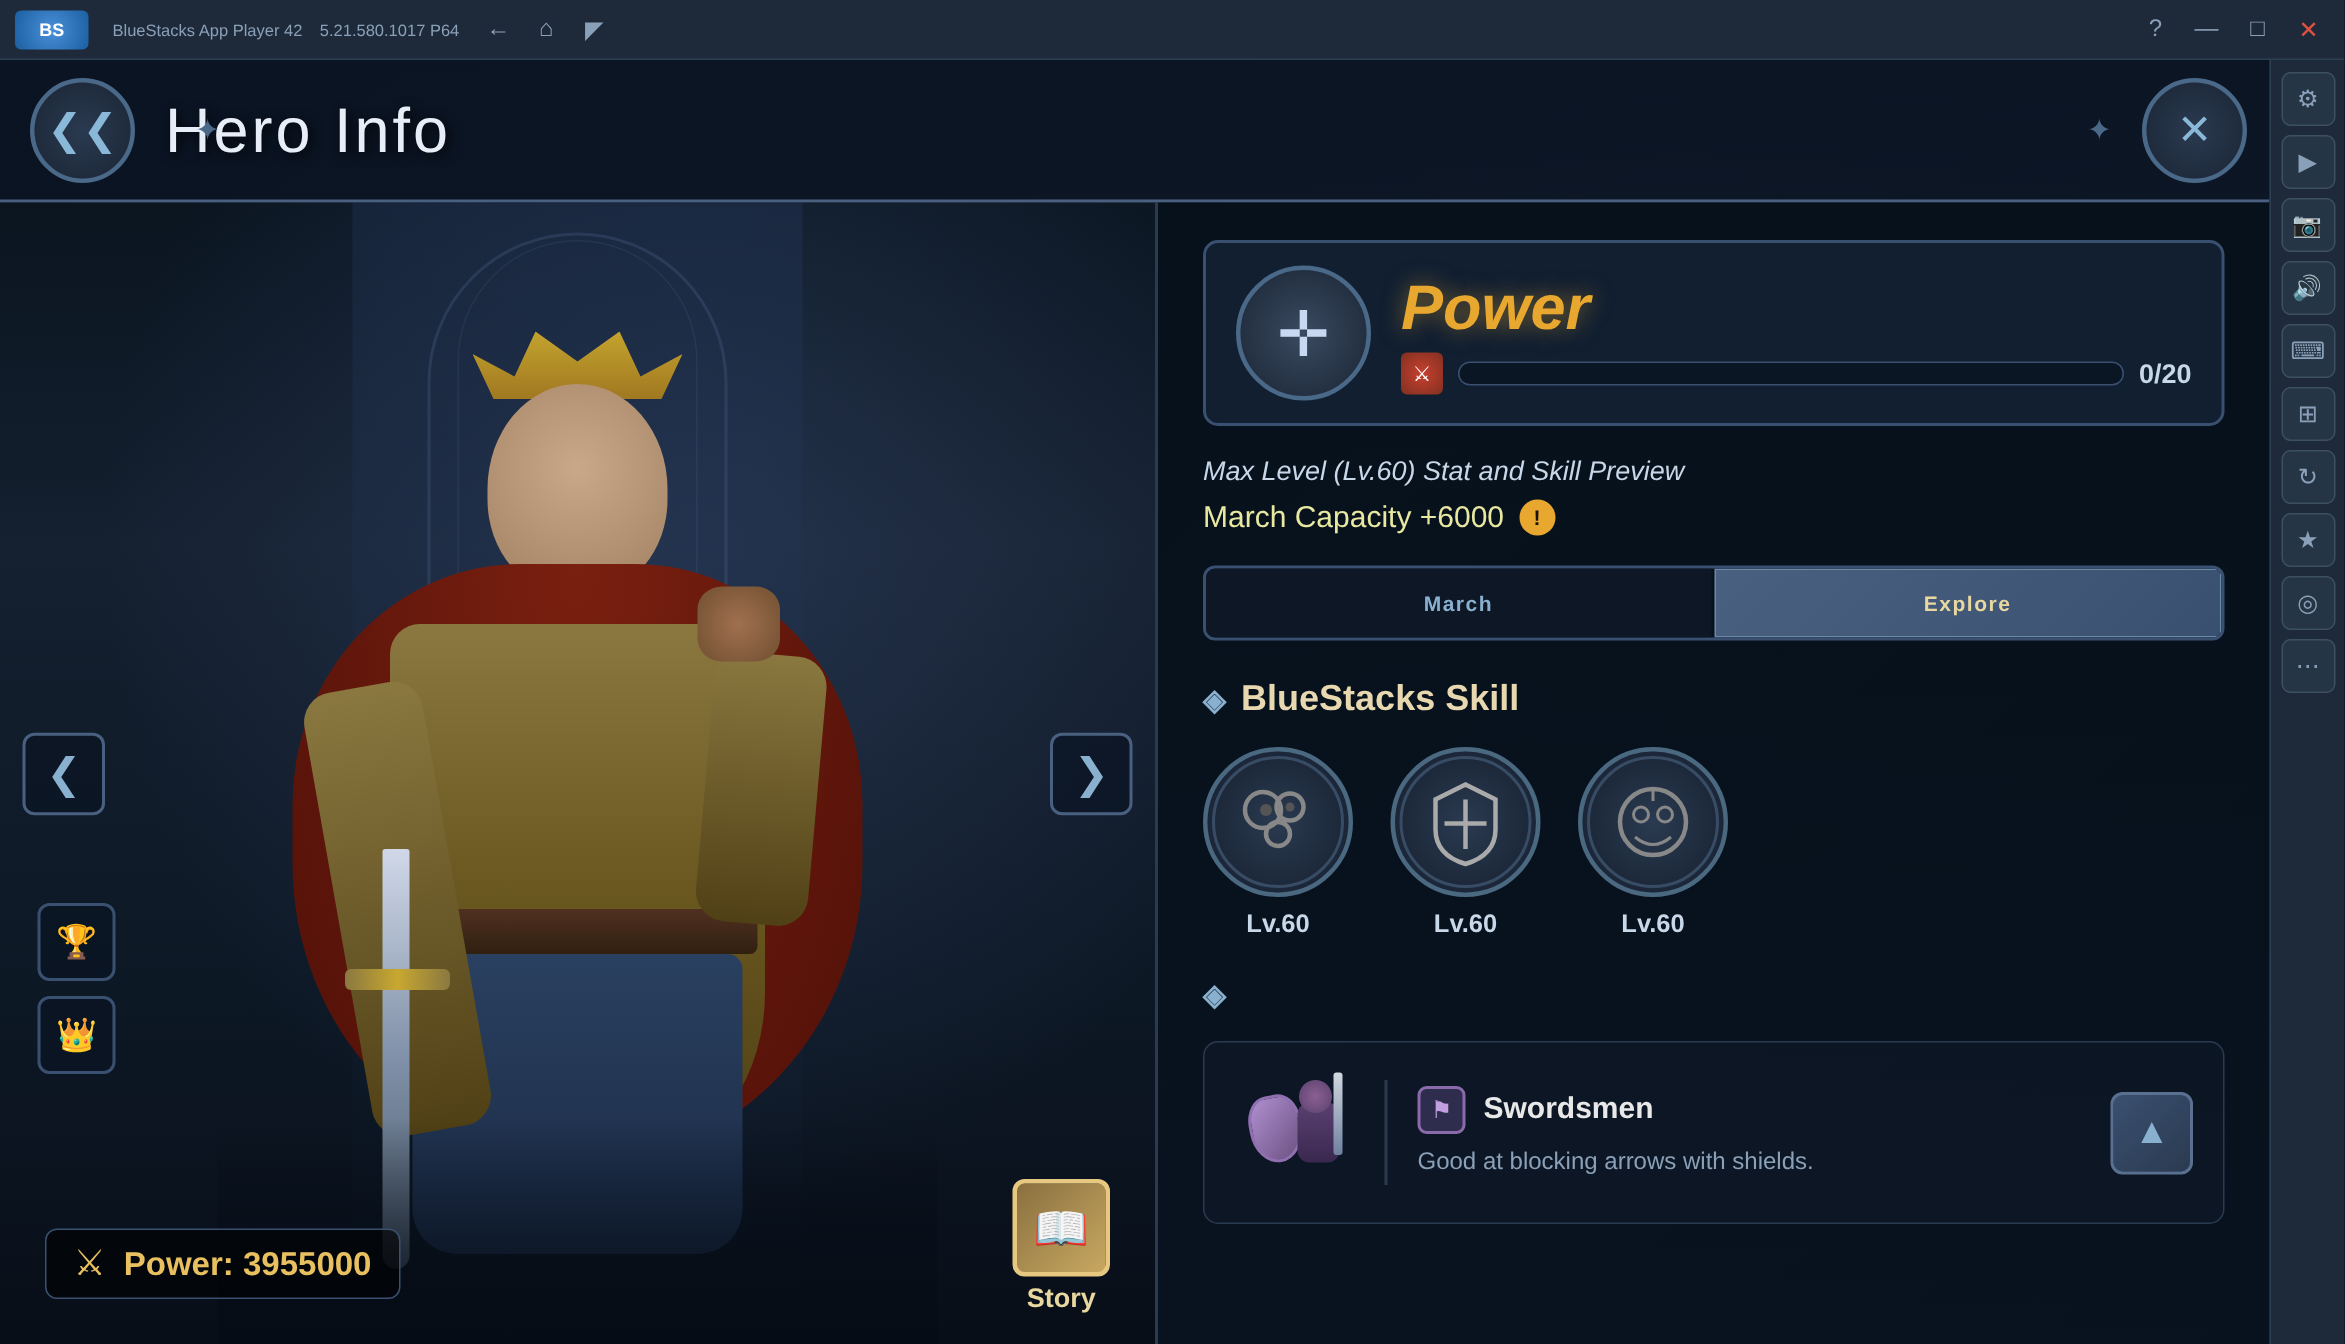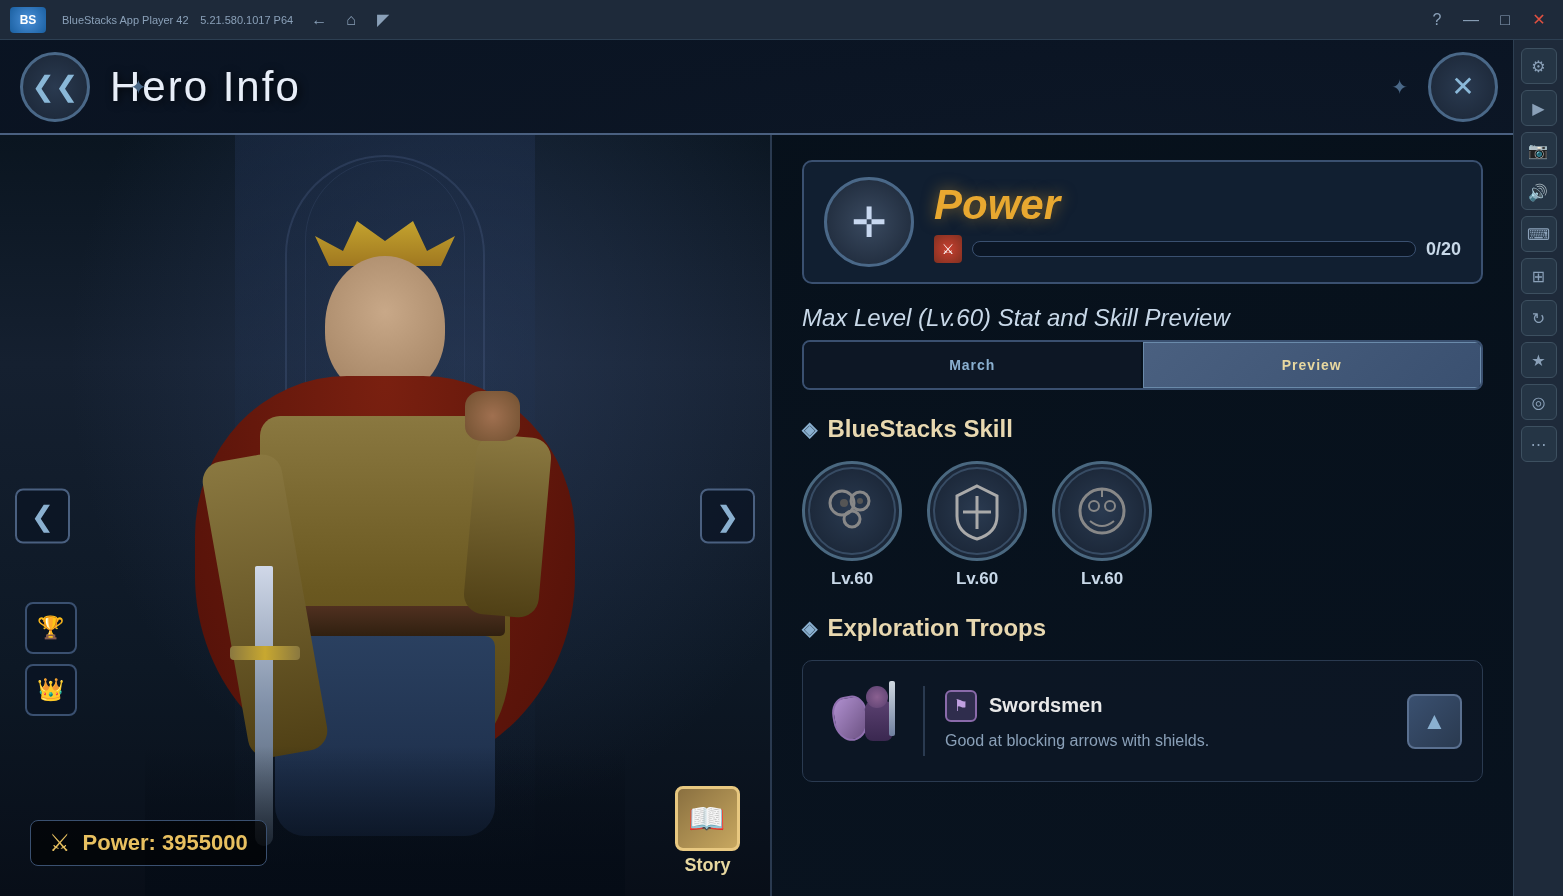--- a/index.html
+++ b/index.html
@@ -15,21 +15,21 @@
     .title-bar {
       width: 100%;
       height: 40px;
       background: #1e2a3a;
       display: flex;
       align-items: center;
       padding: 0 10px;
       border-bottom: 1px solid #2d3f52;
     }
     .title-bar-logo {
-      width: 36px;
+      width: 49px;
       height: 26px;
       background: radial-gradient(circle, #4a90d9, #1a5fa0);
       border-radius: 4px;
       margin-right: 8px;
       display: flex; align-items: center; justify-content: center;
       font-size: 12px; color: white; font-weight: bold;
     }
     .title-bar-text {
       color: #c8d8e8;
       font-size: 13px;
@@ -364,21 +364,21 @@
       border-radius: 8px;
     }
     .xp-text {
       color: #c8d8e8;
       font-size: 18px;
       font-weight: bold;
     }
 
     
     .stat-preview {
-      font-size: 24px;
+      font-size: 18px;
       color: #c8d8e8;
       margin-bottom: 8px;
       font-style: italic;
     }
     .march-capacity {
       font-size: 20px;
       color: #e8e8a0;
       margin-bottom: 20px;
       display: flex;
       align-items: center;
@@ -666,24 +666,28 @@
               <div class="xp-bar-bg">
                 <div class="xp-bar-fill"></div>
               </div>
               <span class="xp-text">0/20</span>
             </div>
           </div>
         </div>
 
         <div class="stat-preview">Max Level (Lv.60) Stat and Skill Preview</div>
 
+        <div class="march-capacity">
+          <span>March Capacity +6000</span>
+          <div class="info-icon">!</div>
+        </div>
 
         <div class="tab-buttons">
           <button class="tab-btn tab-btn-inactive">March</button>
-          <button class="tab-btn tab-btn-active">Preview</button>
+          <button class="tab-btn tab-btn-active">Explore</button>
         </div>
 
         <div class="section-header">
           <span class="diamond-icon">◈</span>
           <span>BlueStacks Skill</span>
         </div>
 
         <div class="skill-row">
           <div class="skill-item">
             <div class="skill-icon">
@@ -719,21 +723,20 @@
                 <path d="M18 40 Q30 50 42 40" fill="none" stroke="#888" stroke-width="2"></path>
                 <line x1="30" y1="8" x2="30" y2="16" stroke="#888" stroke-width="2"></line>
               </svg>
             </div>
             <span class="skill-level">Lv.60</span>
           </div>
         </div>
 
         <div class="section-header">
           <span class="diamond-icon">◈</span>
-          <span>Exploration Troops</span>
         </div>
 
         <div class="troops-section">
           <div class="troop-icon-large">
 
             <div style="position:relative;width:70px;height:80px;">
 
               <div style="position:absolute;left:5px;top:15px;width:35px;height:45px;background:linear-gradient(135deg,#b090d0,#6a5080);border:2px solid #9070b0;border-radius:40% 40% 50% 50%;transform:rotate(-10deg);"></div>
 
               <div style="position:absolute;right:5px;top:20px;width:28px;height:40px;background:linear-gradient(180deg,#5a4070,#3a2850);border-radius:8px;"></div>

